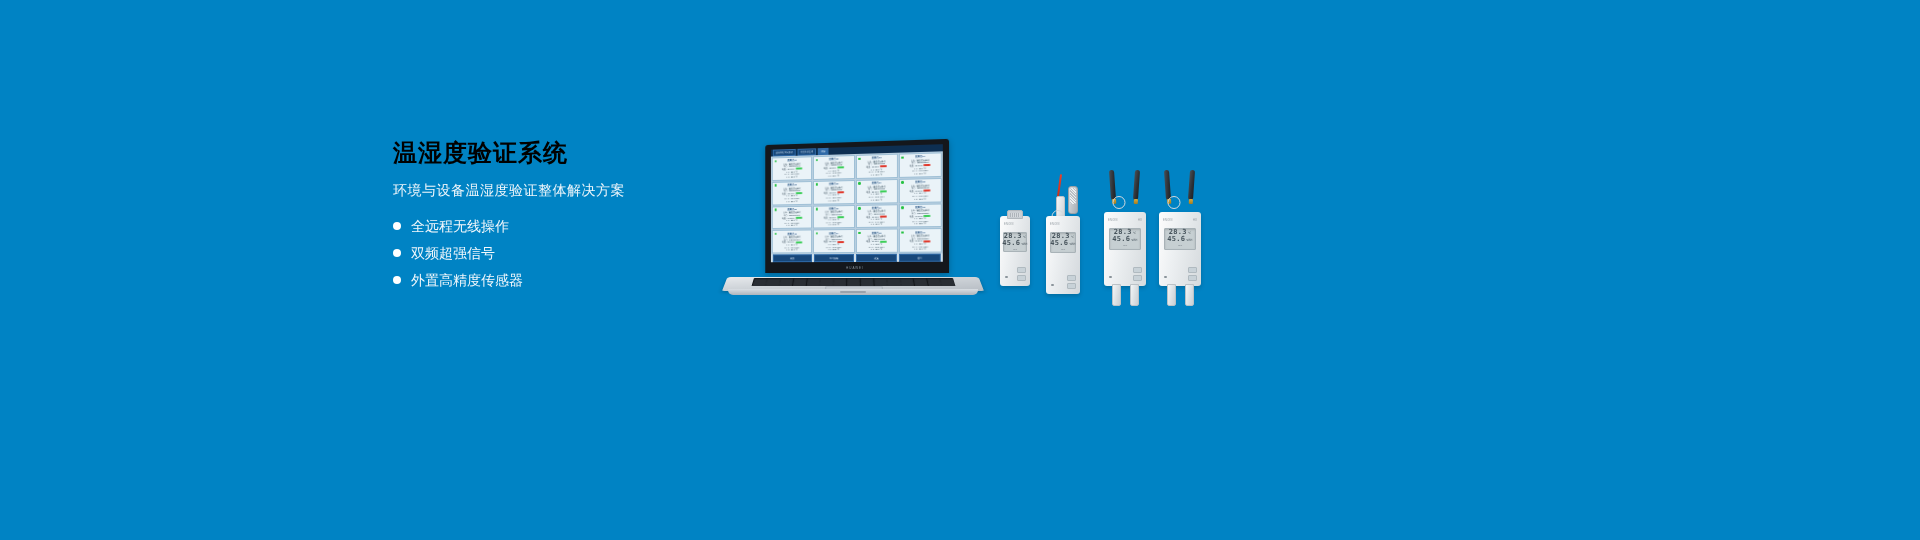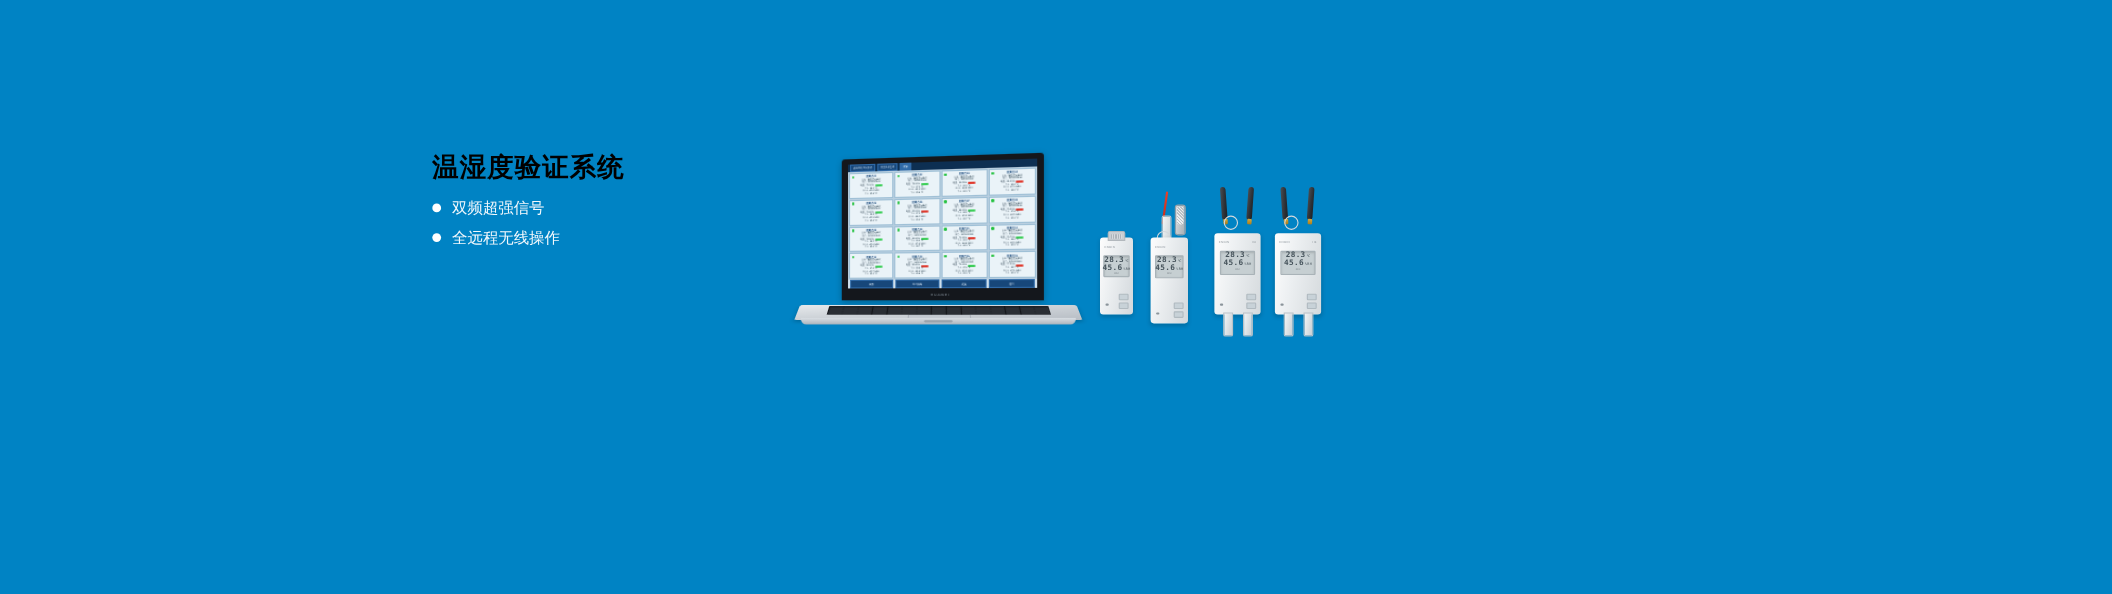--- a/index.html
+++ b/index.html
@@ -216,28 +216,33 @@
     border-radius:0 0 2px 2px;border:.5px solid #bbc2c7;
   }
 </style>
 </head>
 <body>
 
 <div class="banner">
 
   <div class="copy">
     <h1 class="headline">温湿度验证系统</h1>
+    <p class="subhead">环境与设备温湿度验证整体解决方案</p>
     <ul class="bullets">
+      <li>
+        <span class="dot"></span>
+        <span>全远程无线操作</span>
+      </li>
       <li>
         <span class="dot"></span>
         <span>双频超强信号</span>
       </li>
       <li>
         <span class="dot"></span>
-        <span>全远程无线操作</span>
+        <span>外置高精度传感器</span>
       </li>
     </ul>
   </div>
 
   <div class="laptop">
 
     <div class="lid">
       <div class="screen">
 
         <div class="sc-topbar">

